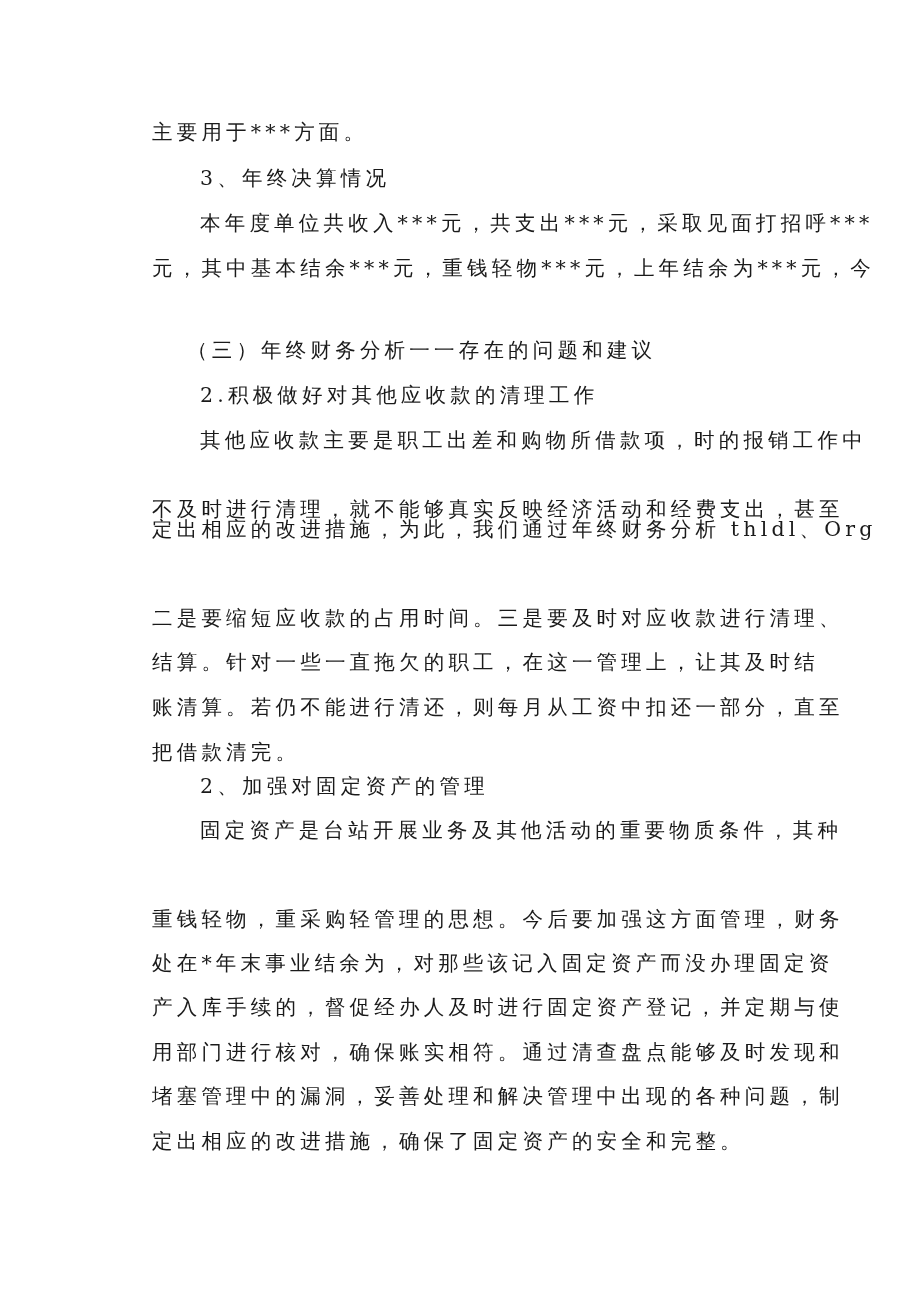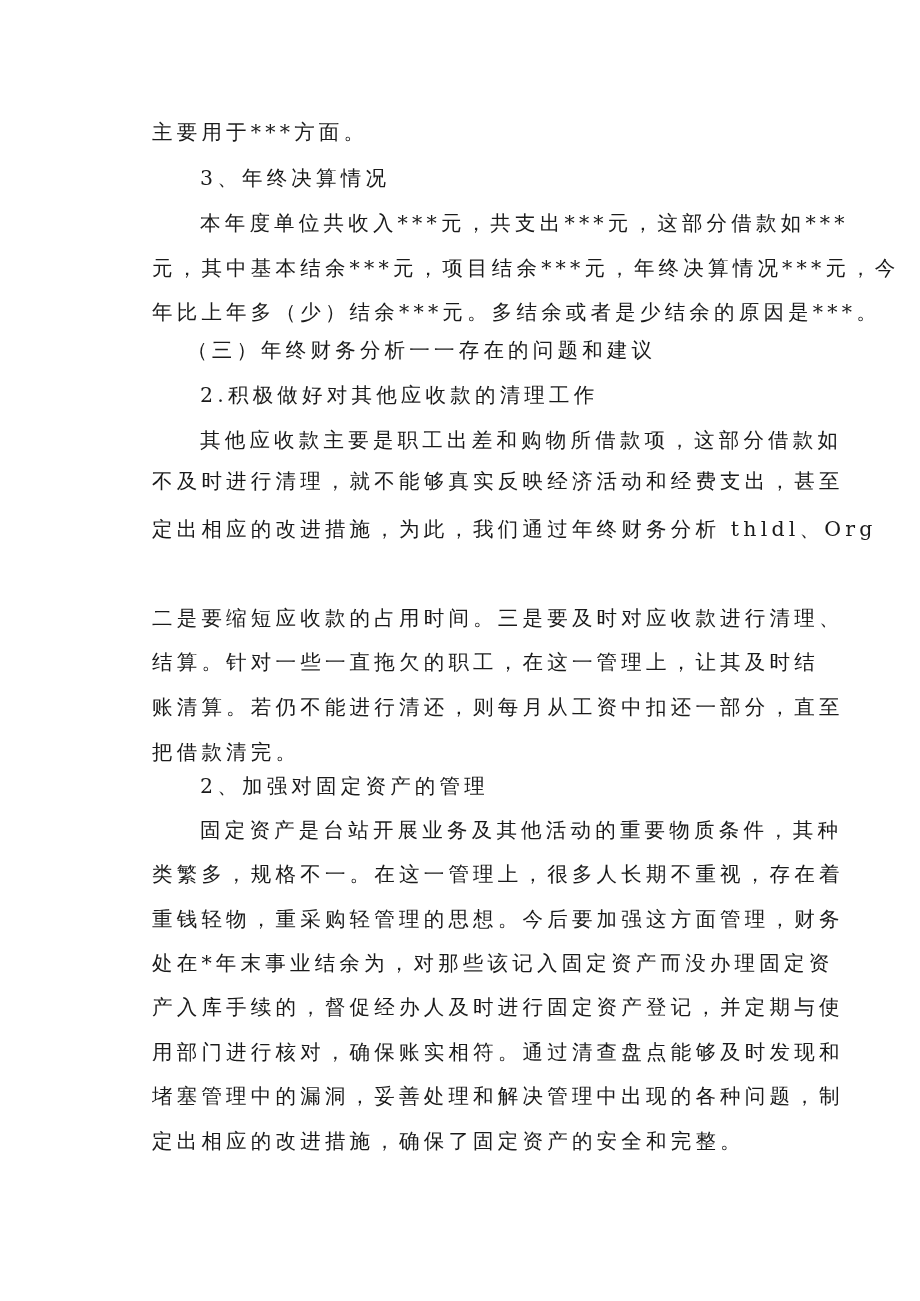--- a/index.html
+++ b/index.html
@@ -38,34 +38,32 @@
     .line.indent2 {
       left: 200px;
     }
   </style>
 </head>
 <body>
 
 <div class="page">
   <div class="line" style="top:117px">主要用于***方面。</div>
   <div class="line indent2" style="top:163px">3、年终决算情况</div>
-  <div class="line indent2" style="top:208px">本年度单位共收入***元，共支出***元，这部分借款如***</div>
-  <div class="line" style="top:253px">元，其中基本结余***元，项目结余***元，年终决算情况***元，今</div>
-  <div class="line" style="top:297px">年比上年多（少）结余***元。多结余或者是少结余的原因是***。</div>
+  <div class="line indent2" style="top:208px">本年度单位共收入***元，共支出***元，采取见面打招呼***</div>
+  <div class="line" style="top:253px">元，其中基本结余***元，重钱轻物***元，上年结余为***元，今</div>
   <div class="line indent" style="top:335px">（三）年终财务分析一一存在的问题和建议</div>
   <div class="line indent2" style="top:380px">2.积极做好对其他应收款的清理工作</div>
-  <div class="line indent2" style="top:425px">其他应收款主要是职工出差和购物所借款项，这部分借款如</div>
-  <div class="line" style="top:466px">不及时进行清理，就不能够真实反映经济活动和经费支出，甚至</div>
+  <div class="line indent2" style="top:425px">其他应收款主要是职工出差和购物所借款项，时的报销工作中</div>
+  <div class="line" style="top:494px">不及时进行清理，就不能够真实反映经济活动和经费支出，甚至</div>
   <div class="line" style="top:514px">定出相应的改进措施，为此，我们通过年终财务分析 thldl、Org</div>
   <div class="line" style="top:603px">二是要缩短应收款的占用时间。三是要及时对应收款进行清理、</div>
   <div class="line" style="top:647px">结算。针对一些一直拖欠的职工，在这一管理上，让其及时结</div>
   <div class="line" style="top:692px">账清算。若仍不能进行清还，则每月从工资中扣还一部分，直至</div>
   <div class="line" style="top:737px">把借款清完。</div>
   <div class="line indent2" style="top:771px">2、加强对固定资产的管理</div>
   <div class="line indent2" style="top:815px">固定资产是台站开展业务及其他活动的重要物质条件，其种</div>
-  <div class="line" style="top:859px">类繁多，规格不一。在这一管理上，很多人长期不重视，存在着</div>
   <div class="line" style="top:904px">重钱轻物，重采购轻管理的思想。今后要加强这方面管理，财务</div>
   <div class="line" style="top:948px">处在*年末事业结余为，对那些该记入固定资产而没办理固定资</div>
   <div class="line" style="top:992px">产入库手续的，督促经办人及时进行固定资产登记，并定期与使</div>
   <div class="line" style="top:1037px">用部门进行核对，确保账实相符。通过清查盘点能够及时发现和</div>
   <div class="line" style="top:1081px">堵塞管理中的漏洞，妥善处理和解决管理中出现的各种问题，制</div>
   <div class="line" style="top:1126px">定出相应的改进措施，确保了固定资产的安全和完整。</div>
 </div>
 
 </body></html>

